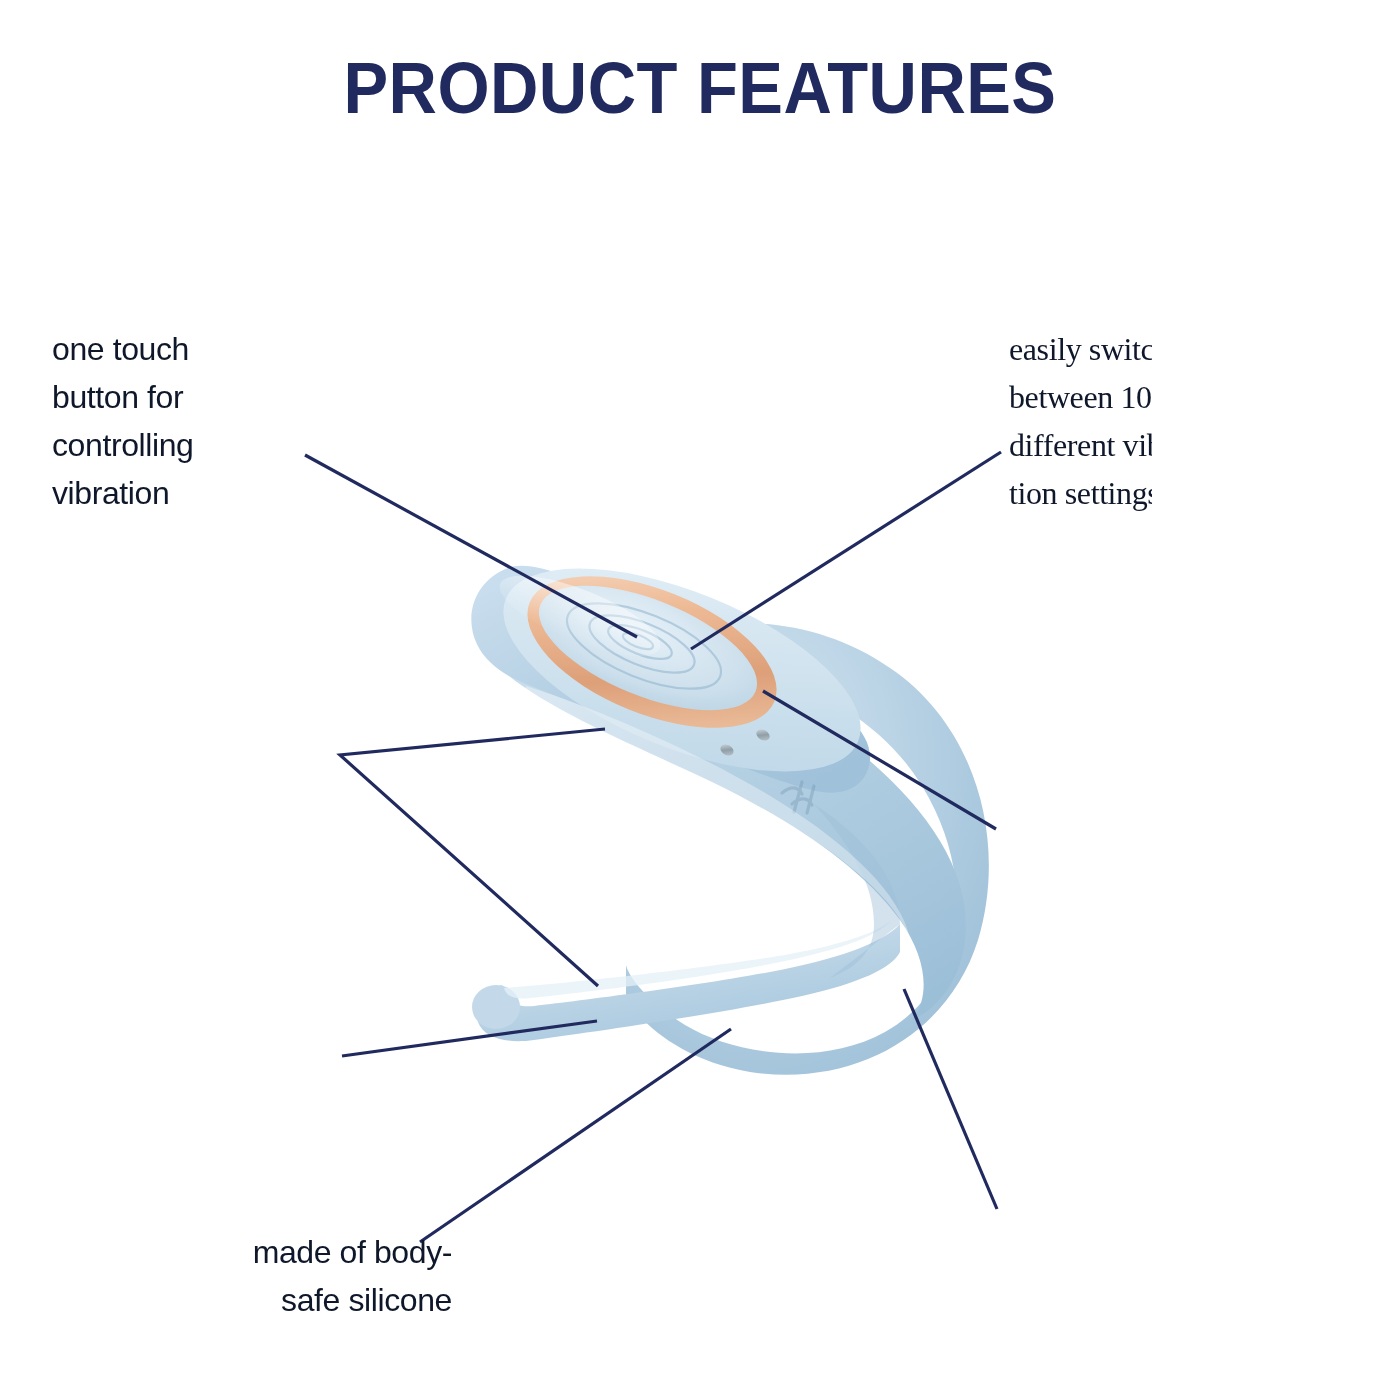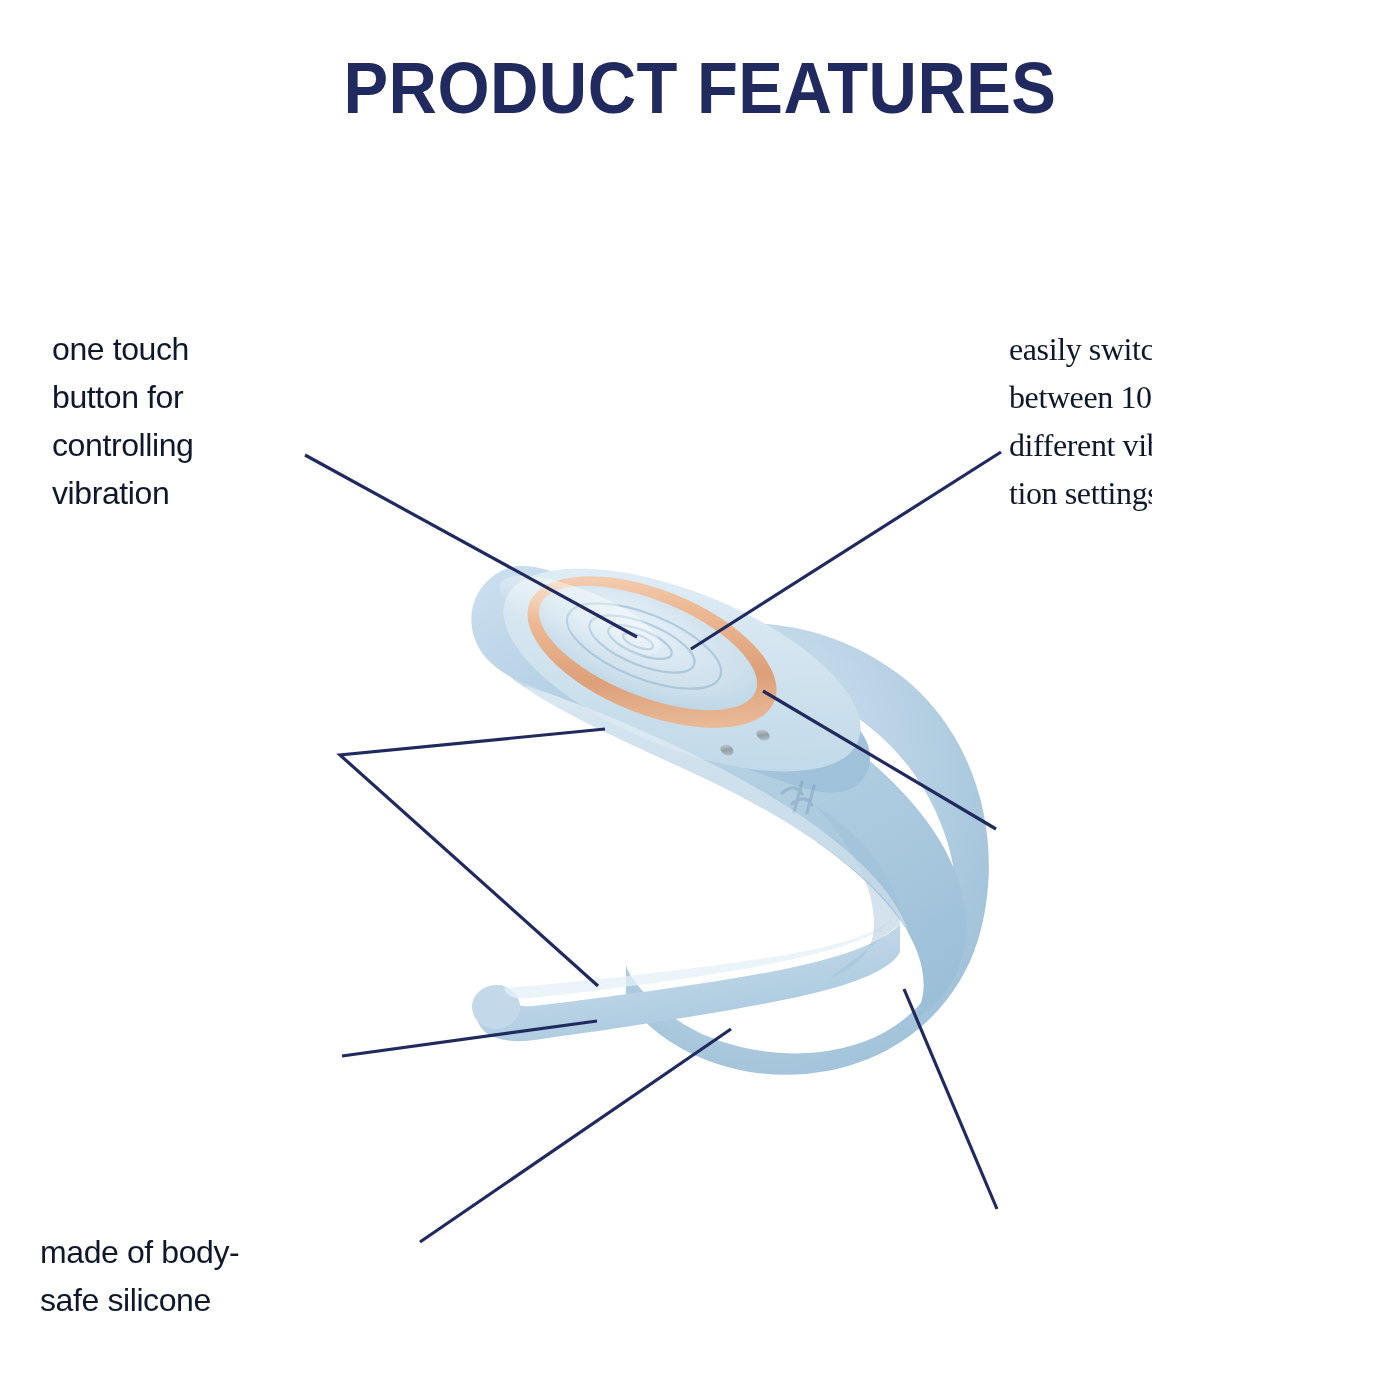--- a/index.html
+++ b/index.html
@@ -46,21 +46,21 @@
     line-height: 1.50;
     letter-spacing: -0.4px;
     white-space: pre-line;
   }
   .callout.left  { text-align: left; }
   .callout.right { text-align: left; }
 
   #callout-one-touch     { left: 52px;  top: 325px;  width: 370px; }
   #callout-u-shaped      { left: 52px;  top: 625px;  width: 400px; }
   #callout-additional-gs { left: 52px;  top: 918px;  width: 400px; }
-  #callout-body-safe     { left: 40px;  top: 1228px; width: 400px; }
+  #callout-body-safe     { left: 52px;  top: 1228px; width: 400px; text-align: right; }
 
   #callout-easily-switch { left: 1009px; top: 325px;  width: 370px; font-family: Liberation Serif, serif; }
   #callout-magnetic      { left: 1009px; top: 738px;  width: 340px; }
   #callout-shared        { left: 1009px; top: 1085px; width: 380px; }
 
   
   #leader-lines {
     position: absolute;
     left: 0; top: 0;
     width: 1400px;

